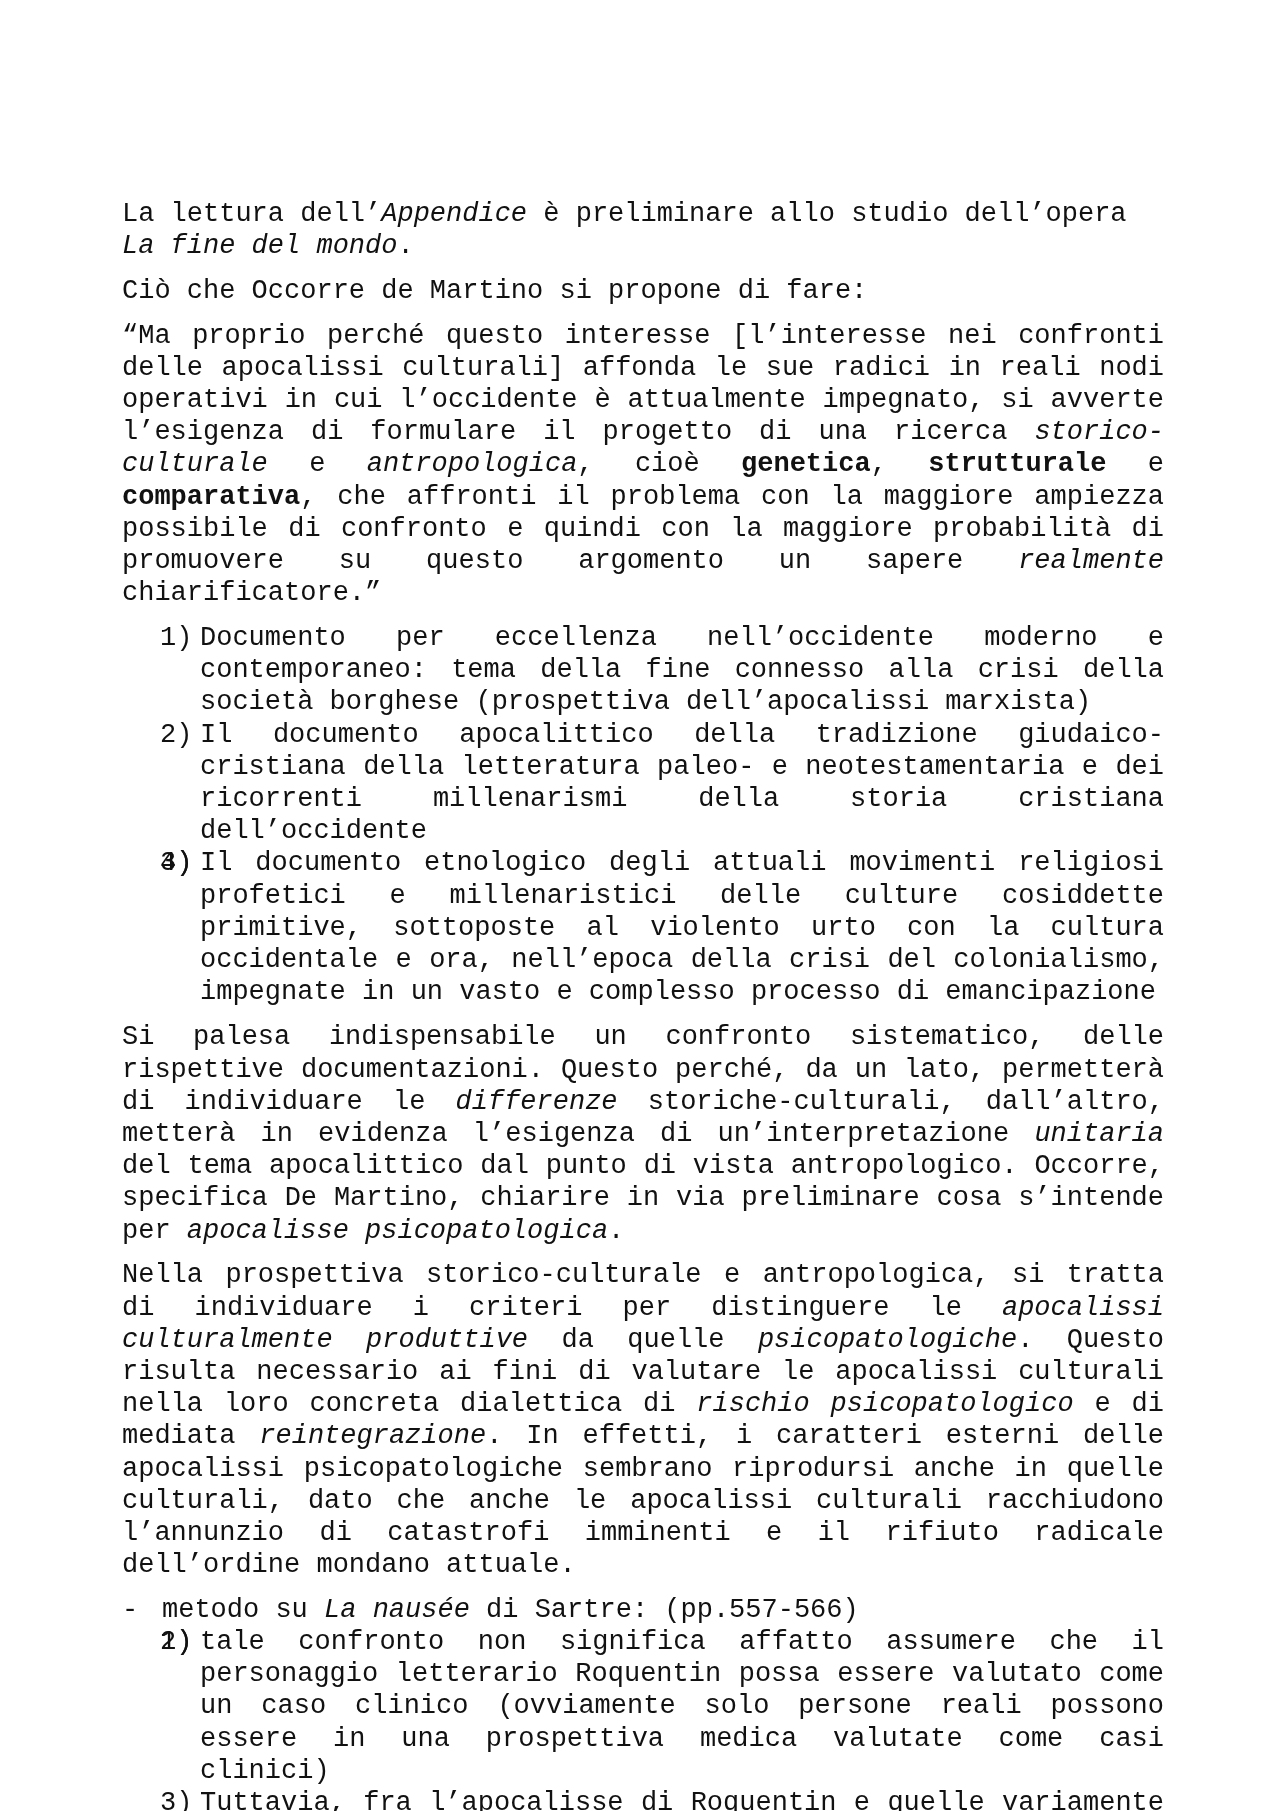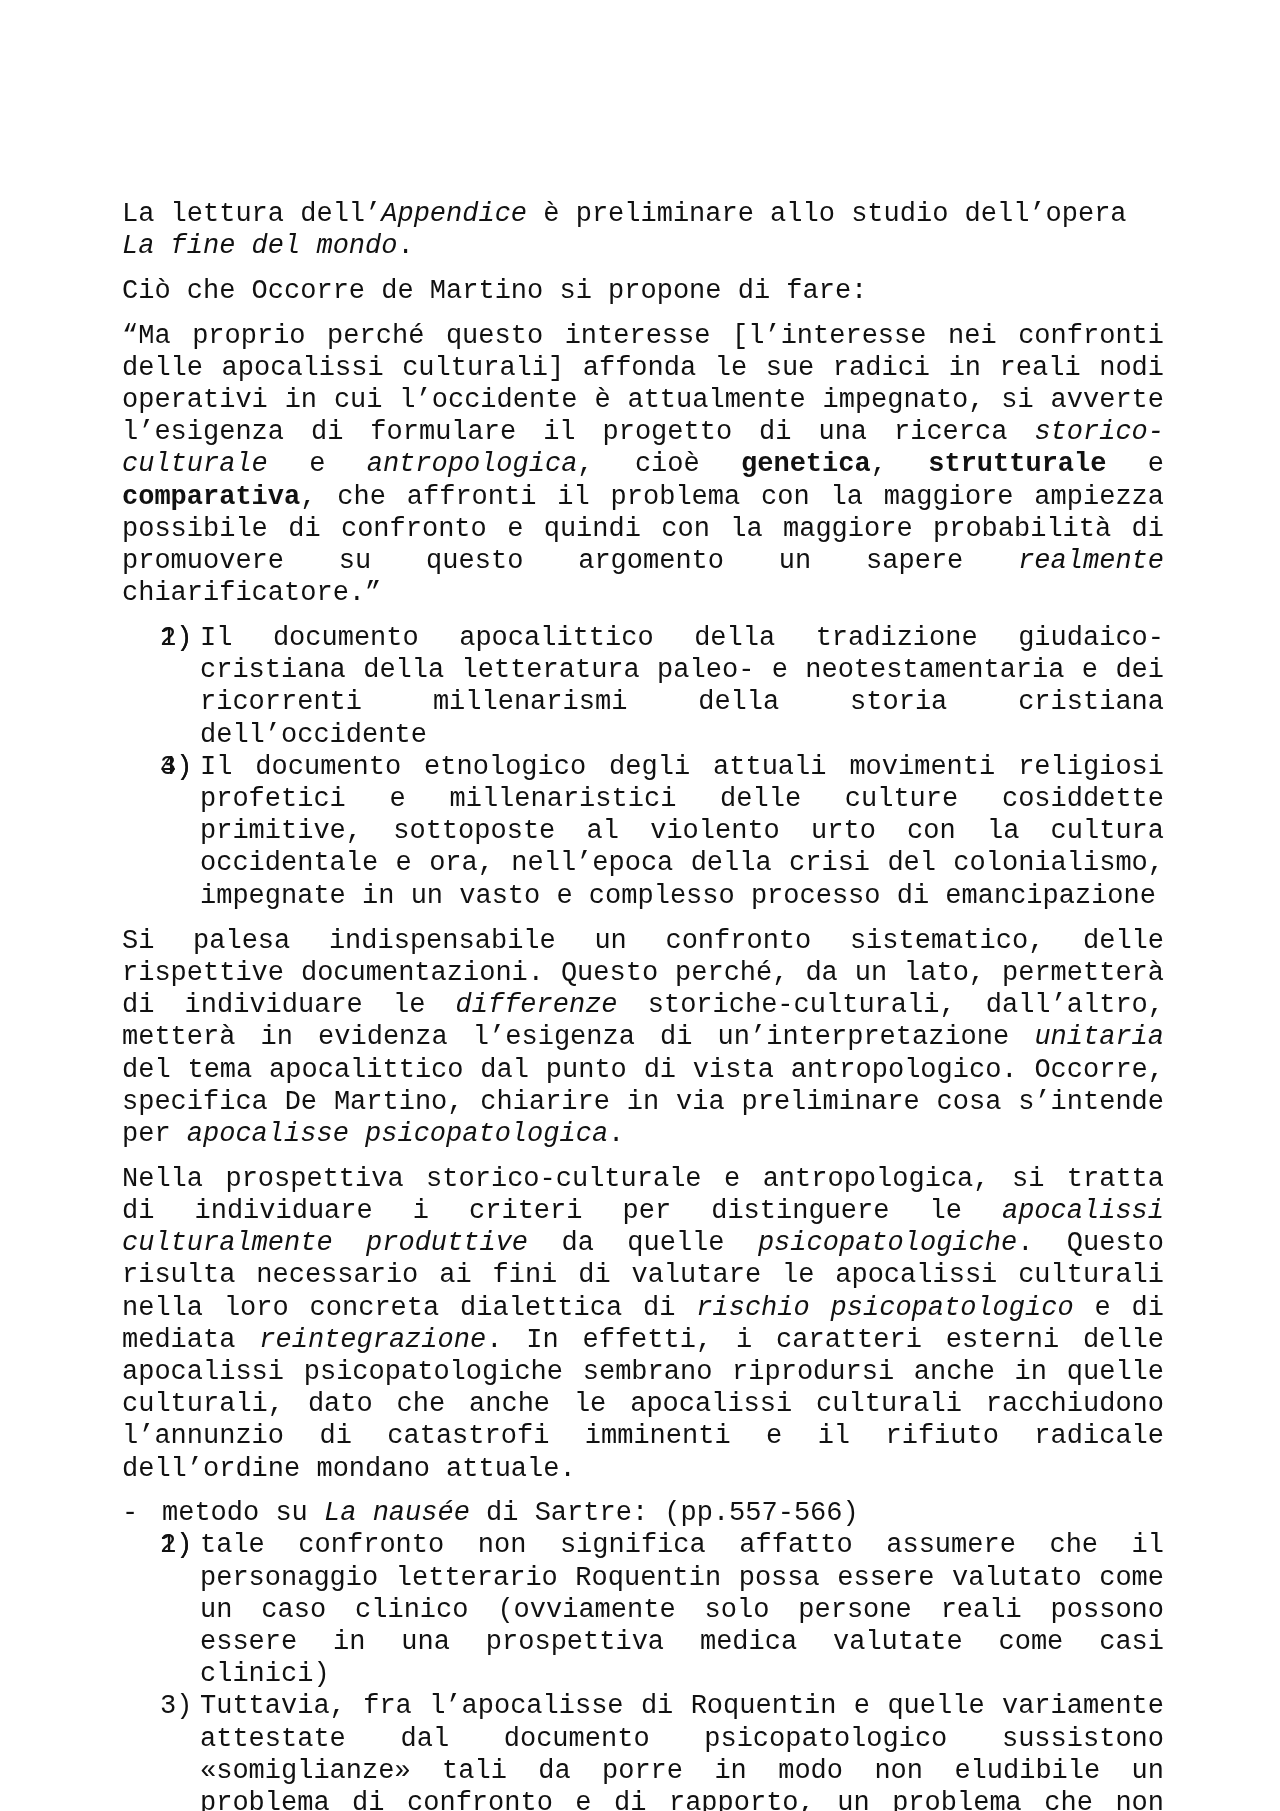--- a/index.html
+++ b/index.html
@@ -33,21 +33,21 @@
 
   <p class="single"><span>La lettura dell’</span><i>Appendice</i><span> è preliminare allo studio dell’opera </span><i>La fine del mondo</i><span>.</span></p>
 
   <p class="single">Ciò che Occorre de Martino si propone di fare:</p>
 
   <p><span>“Ma proprio perché questo interesse [l’interesse nei confronti delle apocalissi culturali] affonda le sue radici in reali nodi operativi in cui l’occidente è attualmente impegnato, si avverte l’esigenza di formulare il progetto di una ricerca </span><i>storico-culturale</i><span> e </span><i>antropologica</i><span>, cioè </span><b>genetica</b><span>, </span><b>strutturale</b><span> e </span><b>comparativa</b><span>, che affronti il problema con la maggiore ampiezza possibile di confronto e quindi con la maggiore probabilità di promuovere su questo argomento un sapere </span><i>realmente</i><span> chiarificatore.”</span></p>
 
 
 
   <ol>
-    <li><span class="num">1)</span></li>
+    <li><span class="num">1)</span><span>Documento per eccellenza nell’occidente moderno e contemporaneo: tema della fine connesso alla crisi della società borghese (prospettiva dell’apocalissi marxista)</span></li>
     <li><span class="num">2)</span><span>Il documento apocalittico della tradizione giudaico-cristiana della letteratura paleo- e neotestamentaria e dei ricorrenti millenarismi della storia cristiana dell’occidente</span></li>
     <li><span class="num">3)</span></li>
     <li><span class="num">4)</span><span>Il documento etnologico degli attuali movimenti religiosi profetici e millenaristici delle culture cosiddette primitive, sottoposte al violento urto con la cultura occidentale e ora, nell’epoca della crisi del colonialismo, impegnate in un vasto e complesso processo di emancipazione</span></li>
   </ol>
 
   <p><span>Si palesa indispensabile un confronto sistematico, delle rispettive documentazioni. Questo perché, da un lato, permetterà di individuare le </span><i>differenze</i><span> storiche-culturali, dall’altro, metterà in evidenza l’esigenza di un’interpretazione </span><i>unitaria</i><span> del tema apocalittico dal punto di vista antropologico. Occorre, specifica De Martino, chiarire in via preliminare cosa s’intende per </span><i>apocalisse psicopatologica</i><span>.</span></p>
 
   <p><span>Nella prospettiva storico-culturale e antropologica, si tratta di individuare i criteri per distinguere le </span><i>apocalissi culturalmente produttive</i><span> da quelle </span><i>psicopatologiche</i><span>. Questo risulta necessario ai fini di valutare le apocalissi culturali nella loro concreta dialettica di </span><i>rischio psicopatologico</i><span> e di mediata </span><i>reintegrazione</i><span>. In effetti, i caratteri esterni delle apocalissi psicopatologiche sembrano riprodursi anche in quelle culturali, dato che anche le apocalissi culturali racchiudono l’annunzio di catastrofi imminenti e il rifiuto radicale dell’ordine mondano attuale.</span></p>
 
   <div class="dash-item">

